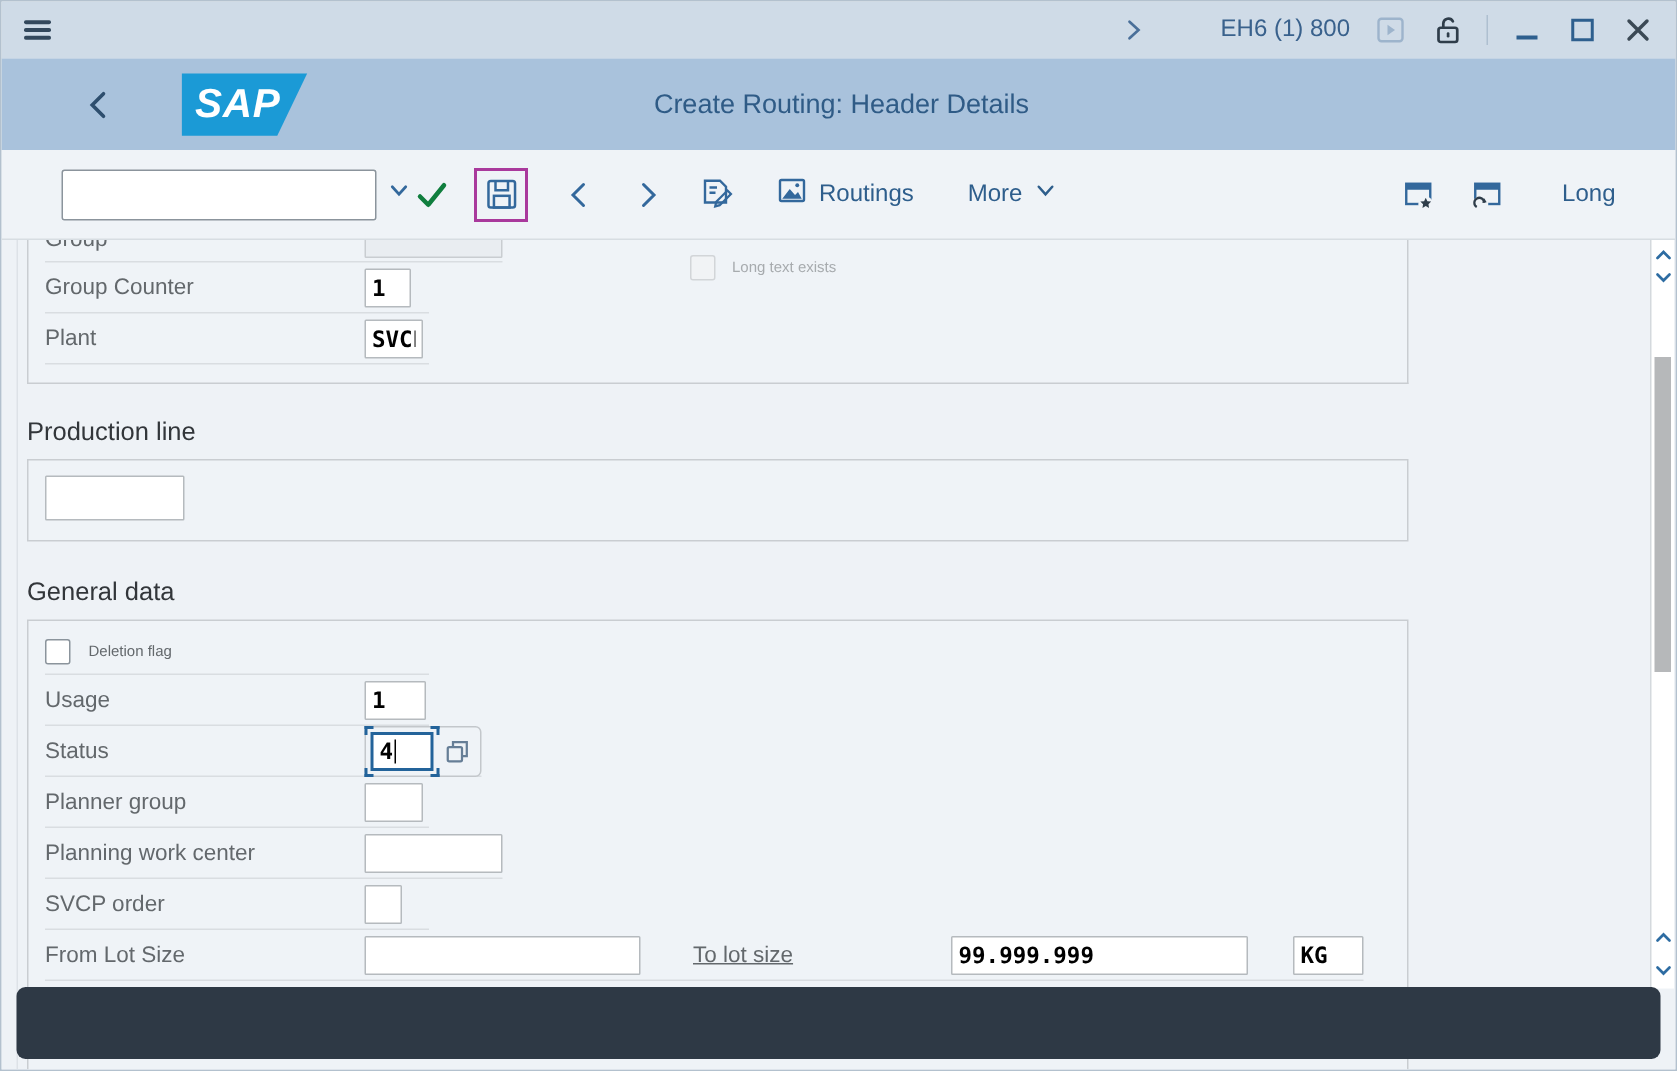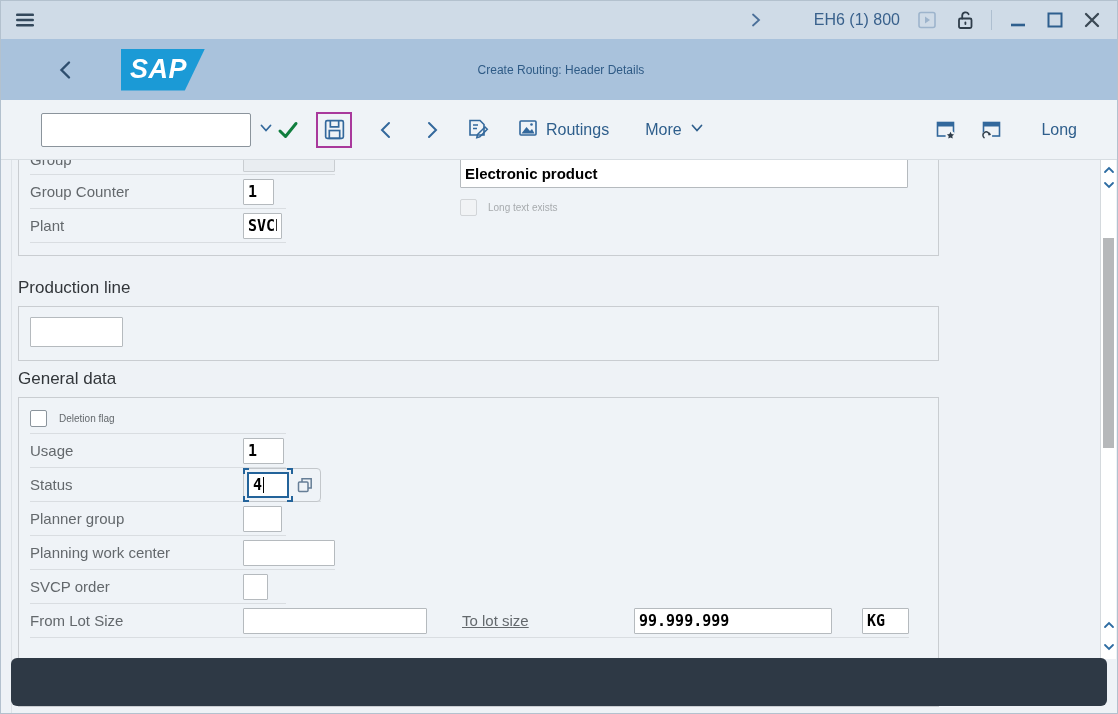--- a/index.html
+++ b/index.html
@@ -27,21 +27,21 @@
   }
   .sap-logo {
     margin-left:42px; width:84px; height:42px; background:#1b9ad6;
     clip-path:polygon(0 0, 100% 0, 76% 100%, 0 100%);
     display:flex; align-items:center; color:#fff;
     font-size:27px; font-weight:bold; font-style:italic; letter-spacing:0.5px;
     padding-left:9px;
   }
   .app-title {
     position:absolute; left:4px; right:0; text-align:center;
-    color:#2f5b86; font-size:12px;
+    color:#2f5b86; font-size:18px;
   }
 
   
   .toolbar {
     height:60px; background:#eff3f7; border-bottom:1px solid #d7dde2;
     display:flex; align-items:center; padding:0 30px 0 40px;
   }
   .combo {
     width:210px; height:34px; background:#fff; border:1px solid #8b949c;
     border-radius:2px; display:flex; align-items:center; position:relative;
@@ -302,36 +302,35 @@
         <div class="frow">
           <span class="flabel">Group Counter</span>
           <input class="tinput" style="width: 31px;" value="1">
         </div>
         <div class="frow">
           <span class="flabel">Plant</span>
           <input class="tinput" style="width: 39px;" value="SVCP">
         </div>
       </div>
       <div class="colR">
-        <input class="tinput sans" style="width: 448px; height: 29px;" value="Electronic product">
         <div class="cbx-row" style="margin-top:11px">
           <span class="cbx disabled"></span>
           <span class="cbx-label gray">Long text exists</span>
         </div>
       </div>
     </div>
 
     <div class="sec-head">Production line</div>
     <div class="gbox pline" style="margin-top:8px">
       <div class="frow nline" style="height:30px">
         <input class="tinput" style="width: 93px; height: 30px;" value="">
       </div>
     </div>
 
-    <div class="sec-head" style="margin-top:8px">General data</div>
+    <div class="sec-head" style="margin-top:24px">General data</div>
     <div class="gbox general" style="margin-top:6px">
       <div class="frow" style="height:30px">
         <span class="cbx"></span>
         <span class="cbx-label" style="margin-left:12px">Deletion flag</span>
       </div>
       <div class="frow">
         <span class="flabel">Usage</span>
         <input class="tinput" style="width: 41px;" value="1">
       </div>
       <div class="frow">

